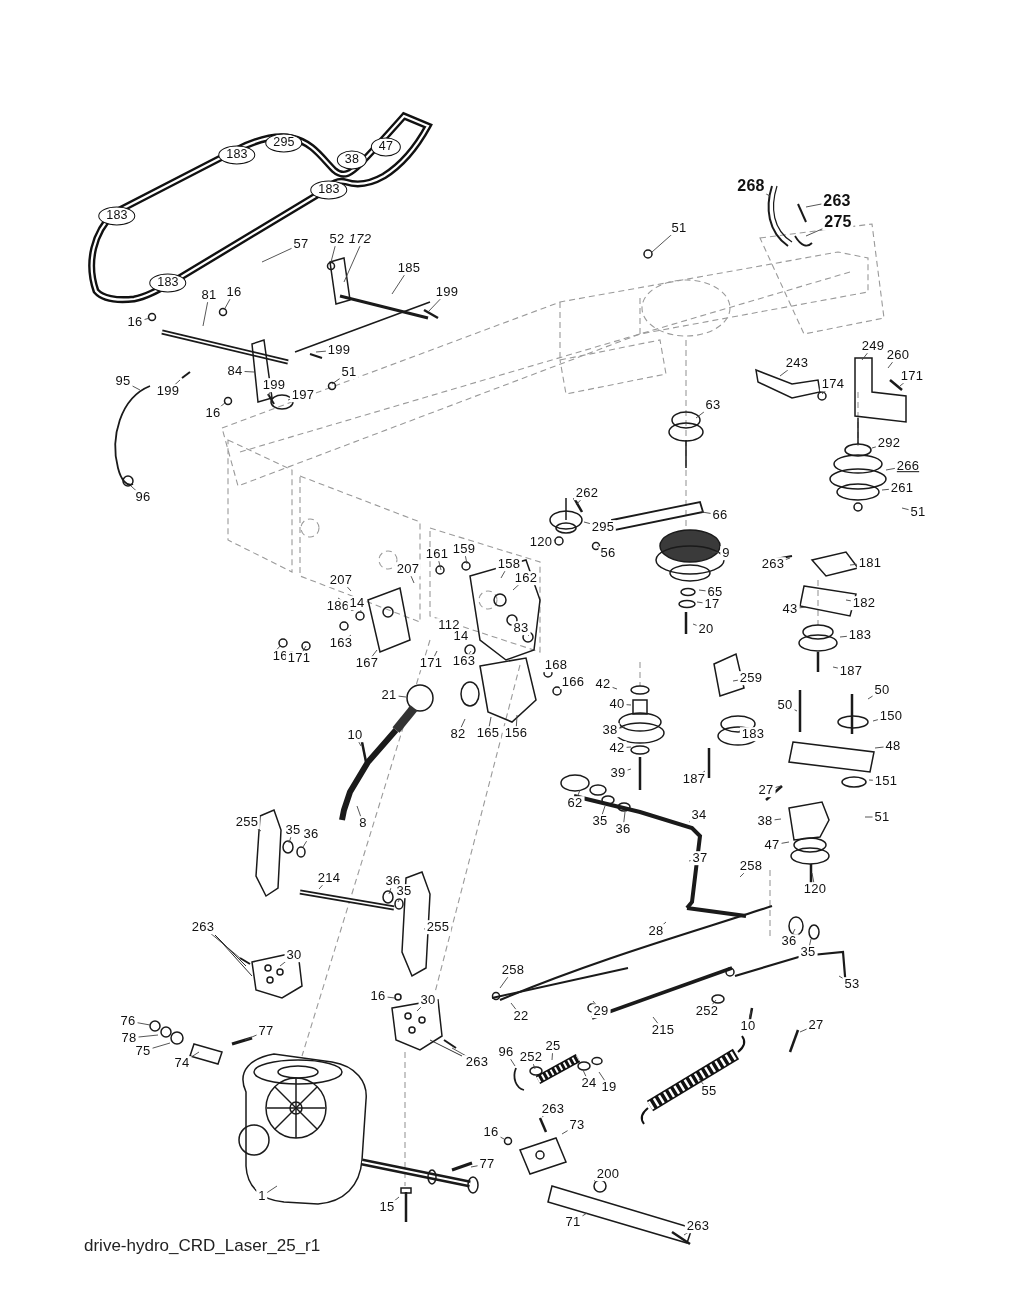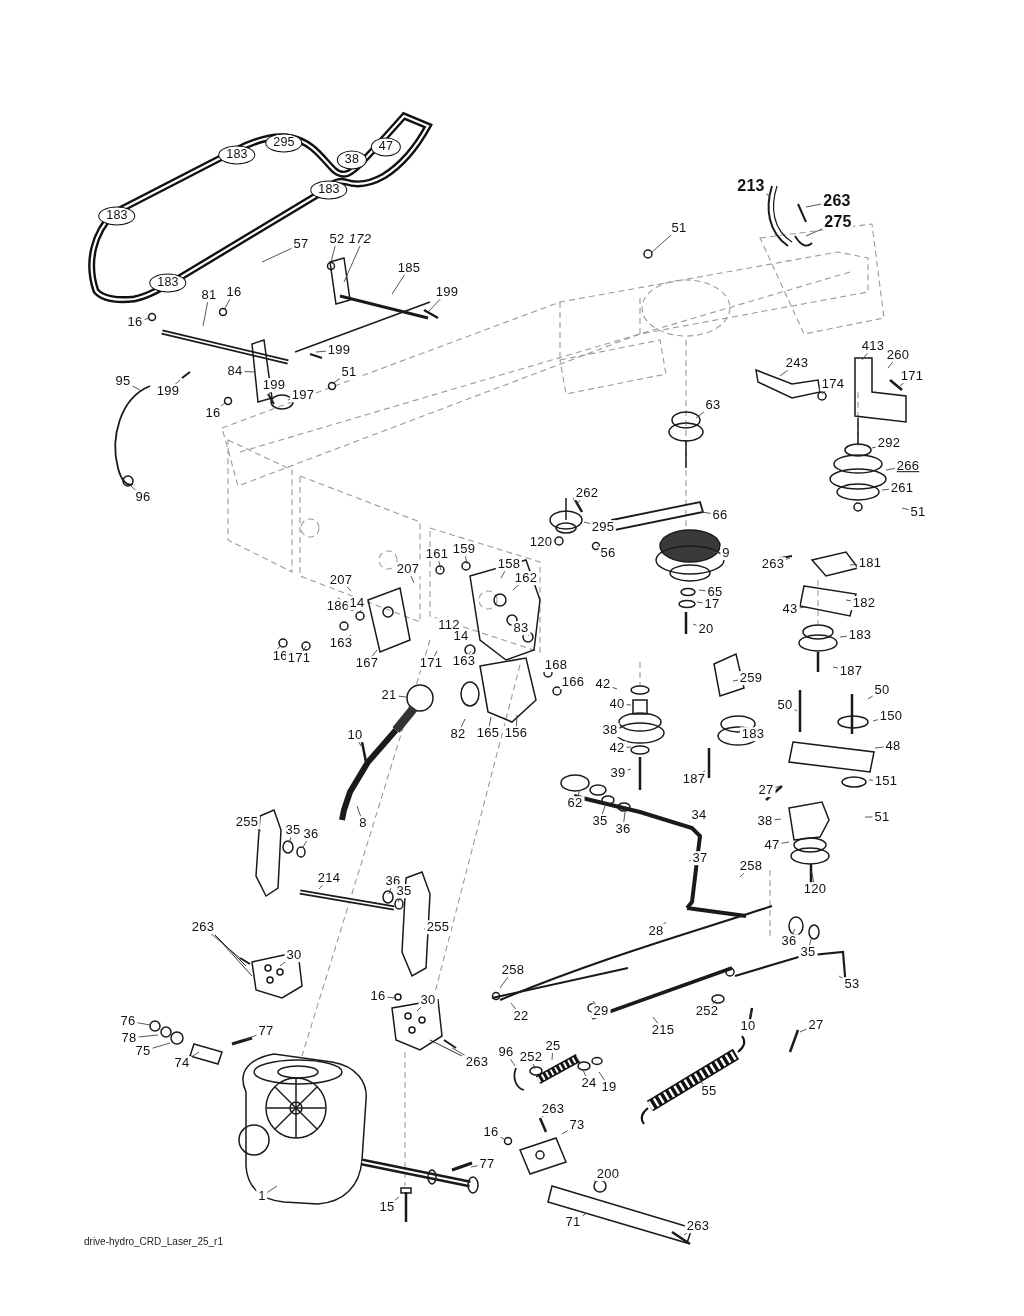--- a/index.html
+++ b/index.html
@@ -10,21 +10,21 @@
   .stage > svg{position:absolute;left:0;top:0;}
   #callout-layer{position:absolute;left:0;top:0;width:100%;height:100%;}
   .co{
     position:absolute;transform:translate(-50%,-50%);
     font-size:13px;color:#111;background:#fff;padding:0 2px;line-height:1.05;
     white-space:nowrap;letter-spacing:0.2px;
   }
   .co.e{border:1.4px solid #111;border-radius:50%;padding:2px 7px;font-size:12.5px;}
   .co.b{font-weight:700;font-size:16px;}
   .footer{
-    position:absolute;left:84px;top:1236px;font-size:10px;color:#222;
+    position:absolute;left:84px;top:1236px;font-size:17px;color:#222;
   }
   #leader-svg line{stroke:#444;stroke-width:0.9;}
 </style>
 </head>
 <body>
 
 <div class="stage">
 
   <svg width="1024" height="1316" viewBox="0 0 1024 1316">
 
@@ -404,21 +404,21 @@
     </svg>
 
   <div id="callout-layer">
       <div class="co e" style="left: 237px; top: 155px;">183</div>
       <div class="co e" style="left: 284px; top: 143px;">295</div>
       <div class="co e" style="left: 352px; top: 160px;">38</div>
       <div class="co e" style="left: 386px; top: 147px;">47</div>
       <div class="co e" style="left: 329px; top: 190px;">183</div>
       <div class="co e" style="left: 117px; top: 216px;">183</div>
       <div class="co e" style="left: 168px; top: 283px;">183</div>
-      <div class="co b" style="left: 751px; top: 186px;">213</div>
+      <div class="co b" style="left: 751px; top: 186px;">268</div>
       <div class="co b" style="left: 837px; top: 201px;">263</div>
       <div class="co b" style="left: 838px; top: 222px;">275</div>
       <div class="co" style="left: 301px; top: 244px;">57</div>
       <div class="co" style="left: 337px; top: 239px;">52</div>
       <div class="co" style="left: 360px; top: 239px; font-style: italic;">172</div>
       <div class="co" style="left: 409px; top: 268px;">185</div>
       <div class="co" style="left: 447px; top: 292px;">199</div>
       <div class="co" style="left: 209px; top: 295px;">81</div>
       <div class="co" style="left: 234px; top: 292px;">16</div>
       <div class="co" style="left: 135px; top: 322px;">16</div>
@@ -427,21 +427,21 @@
       <div class="co" style="left: 235px; top: 371px;">84</div>
       <div class="co" style="left: 274px; top: 385px;">199</div>
       <div class="co" style="left: 168px; top: 391px;">199</div>
       <div class="co" style="left: 303px; top: 395px;">197</div>
       <div class="co" style="left: 213px; top: 413px;">16</div>
       <div class="co" style="left: 123px; top: 381px;">95</div>
       <div class="co" style="left: 143px; top: 497px;">96</div>
       <div class="co" style="left: 679px; top: 228px;">51</div>
       <div class="co" style="left: 797px; top: 363px;">243</div>
       <div class="co" style="left: 833px; top: 384px;">174</div>
-      <div class="co" style="left: 873px; top: 346px;">413</div>
+      <div class="co" style="left: 873px; top: 346px;">249</div>
       <div class="co" style="left: 898px; top: 355px;">260</div>
       <div class="co" style="left: 912px; top: 376px;">171</div>
       <div class="co" style="left: 889px; top: 443px;">292</div>
       <div class="co" style="left: 908px; top: 466px; text-decoration: underline;">266</div>
       <div class="co" style="left: 902px; top: 488px;">261</div>
       <div class="co" style="left: 918px; top: 512px;">51</div>
       <div class="co" style="left: 713px; top: 405px;">63</div>
       <div class="co" style="left: 587px; top: 493px;">262</div>
       <div class="co" style="left: 603px; top: 527px;">295</div>
       <div class="co" style="left: 541px; top: 542px;">120</div>

